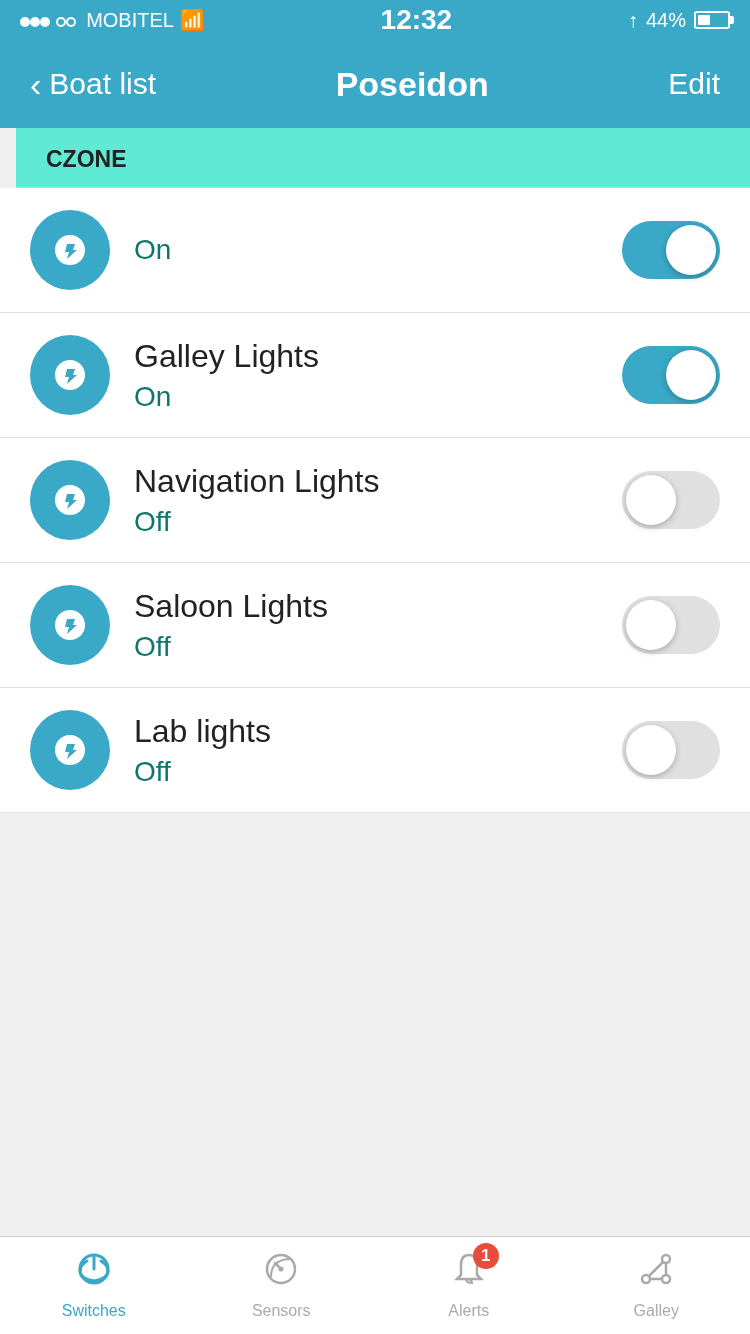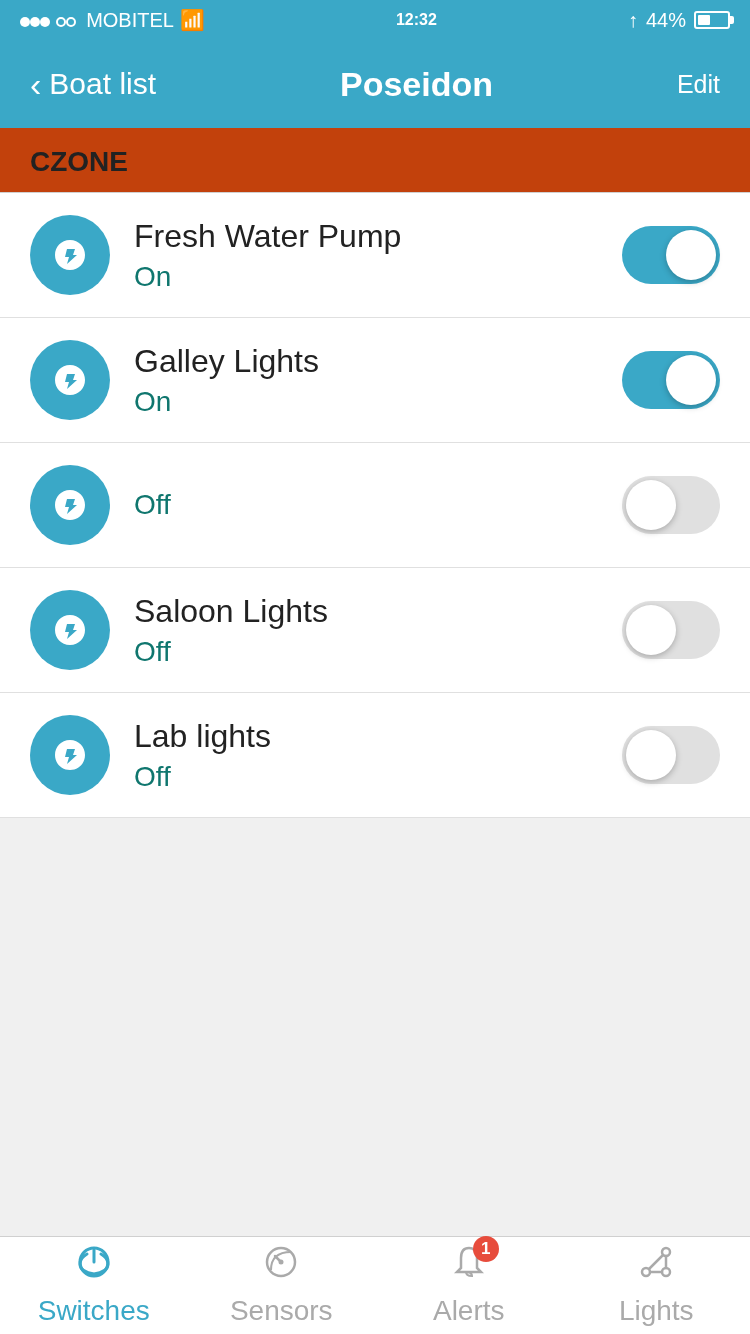--- a/index.html
+++ b/index.html
@@ -28,21 +28,21 @@
     .status-left { display: flex; align-items: center; gap: 6px; }
     .status-dots span {
       display: inline-block;
       width: 10px; height: 10px;
       border-radius: 50%;
       background: white;
     }
     .status-dots span.empty { background: transparent; border: 2px solid white; }
     .status-carrier { margin-left: 4px; font-size: 20px; text-align: right; }
     .status-wifi { font-size: 20px; }
-    .status-center { font-size: 16px; font-weight: 600; }
+    .status-center { font-size: 28px; font-weight: 600; }
     .status-right { display: flex; align-items: center; gap: 8px; font-size: 20px; }
     .battery-icon {
       display: inline-flex; align-items: center;
       width: 36px; height: 18px;
       border: 2px solid white;
       border-radius: 3px;
       position: relative;
       padding: 2px;
     }
     .battery-icon::after {
@@ -71,30 +71,31 @@
       justify-content: space-between;
       padding: 0 30px;
       color: white;
     }
     .nav-back {
       display: flex; align-items: center; gap: 8px;
       color: white; font-size: 30px; cursor: pointer;
     }
     .nav-back-arrow { font-size: 34px; }
     .nav-title { font-size: 34px; font-weight: 700; color: white; }
-    .nav-edit { font-size: 25px; color: white; cursor: pointer; }
+    .nav-edit { font-size: 30px; color: white; cursor: pointer; }
 
     
     .section-header {
-      background: #c2410c;
+      background: #5eead4;
       padding: 18px 30px 14px;
-      font-size: 28px;
+      font-size: 23px;
       font-weight: 700;
       color: #222;
       border-bottom: 1px solid #d0d0d0;
+      margin-left: 16px;
     }
 
     
     .list-container { background: white; }
     .list-item {
       display: flex;
       align-items: center;
       padding: 22px 30px;
       border-bottom: 1px solid #e0e0e0;
       background: white;
@@ -152,21 +153,21 @@
       flex-direction: column;
       align-items: center;
       justify-content: center;
       gap: 6px;
       cursor: pointer;
       height: 100%;
     }
     .tab-item.active .tab-label { color: #3aa8c7; }
     .tab-item.active .tab-icon { color: #3aa8c7; }
     .tab-icon { font-size: 36px; color: #aaa; position: relative; }
-    .tab-label { font-size: 28px; color: #aaa; }
+    .tab-label { font-size: 16px; color: #aaa; }
     .tab-item.active .tab-label { color: #3aa8c7; }
     .badge {
       position: absolute;
       top: -8px; right: -12px;
       width: 26px; height: 26px;
       border-radius: 50%;
       background: #e74c3c;
       color: white;
       font-size: 17px;
       display: flex; align-items: center; justify-content: center;
@@ -218,21 +219,20 @@
   </div>
   <div class="list-container">
 
     <div class="list-item">
       <div class="item-icon">
         <svg viewBox="0 0 46 46" class="switch-svg">
           <path d="M23 8 C14 8 8 15 8 23 C8 31 14 38 23 38 C32 38 38 31 38 23 C38 15 32 8 23 8 Z M20 17 L28 17 L26 23 L30 23 L20 32 L22 25 L18 25 Z" fill="white"></path>
         </svg>
       </div>
       <div class="item-info">
-        <div class="item-name">Fresh Water Pump</div>
         <div class="item-status">On</div>
       </div>
       <div class="toggle on">
         <div class="toggle-knob"></div>
       </div>
     </div>
 
     <div class="list-item">
       <div class="item-icon">
         <svg viewBox="0 0 46 46" class="switch-svg">
@@ -248,20 +248,21 @@
       </div>
     </div>
 
     <div class="list-item">
       <div class="item-icon">
         <svg viewBox="0 0 46 46" class="switch-svg">
           <path d="M23 8 C14 8 8 15 8 23 C8 31 14 38 23 38 C32 38 38 31 38 23 C38 15 32 8 23 8 Z M20 17 L28 17 L26 23 L30 23 L20 32 L22 25 L18 25 Z" fill="white"></path>
         </svg>
       </div>
       <div class="item-info">
+        <div class="item-name">Navigation Lights</div>
         <div class="item-status">Off</div>
       </div>
       <div class="toggle off">
         <div class="toggle-knob"></div>
       </div>
     </div>
 
     <div class="list-item">
       <div class="item-icon">
         <svg viewBox="0 0 46 46" class="switch-svg">
@@ -339,16 +340,16 @@
     <div class="tab-icon">
       <svg width="36" height="36" viewBox="0 0 36 36" fill="none">
         <circle cx="8" cy="28" r="4" stroke="#aaa" stroke-width="2.5" fill="none"></circle>
         <circle cx="28" cy="8" r="4" stroke="#aaa" stroke-width="2.5" fill="none"></circle>
         <circle cx="28" cy="28" r="4" stroke="#aaa" stroke-width="2.5" fill="none"></circle>
         <path d="M12 28 L24 28" stroke="#aaa" stroke-width="2.5" stroke-linecap="round"></path>
         <path d="M28 12 L28 24" stroke="#aaa" stroke-width="2.5" stroke-linecap="round"></path>
         <path d="M11 25 L25 11" stroke="#aaa" stroke-width="2.5" stroke-linecap="round"></path>
       </svg>
     </div>
-    <div class="tab-label">Lights</div>
+    <div class="tab-label">Galley</div>
   </div>
 
 </div>
 
 </body></html>

